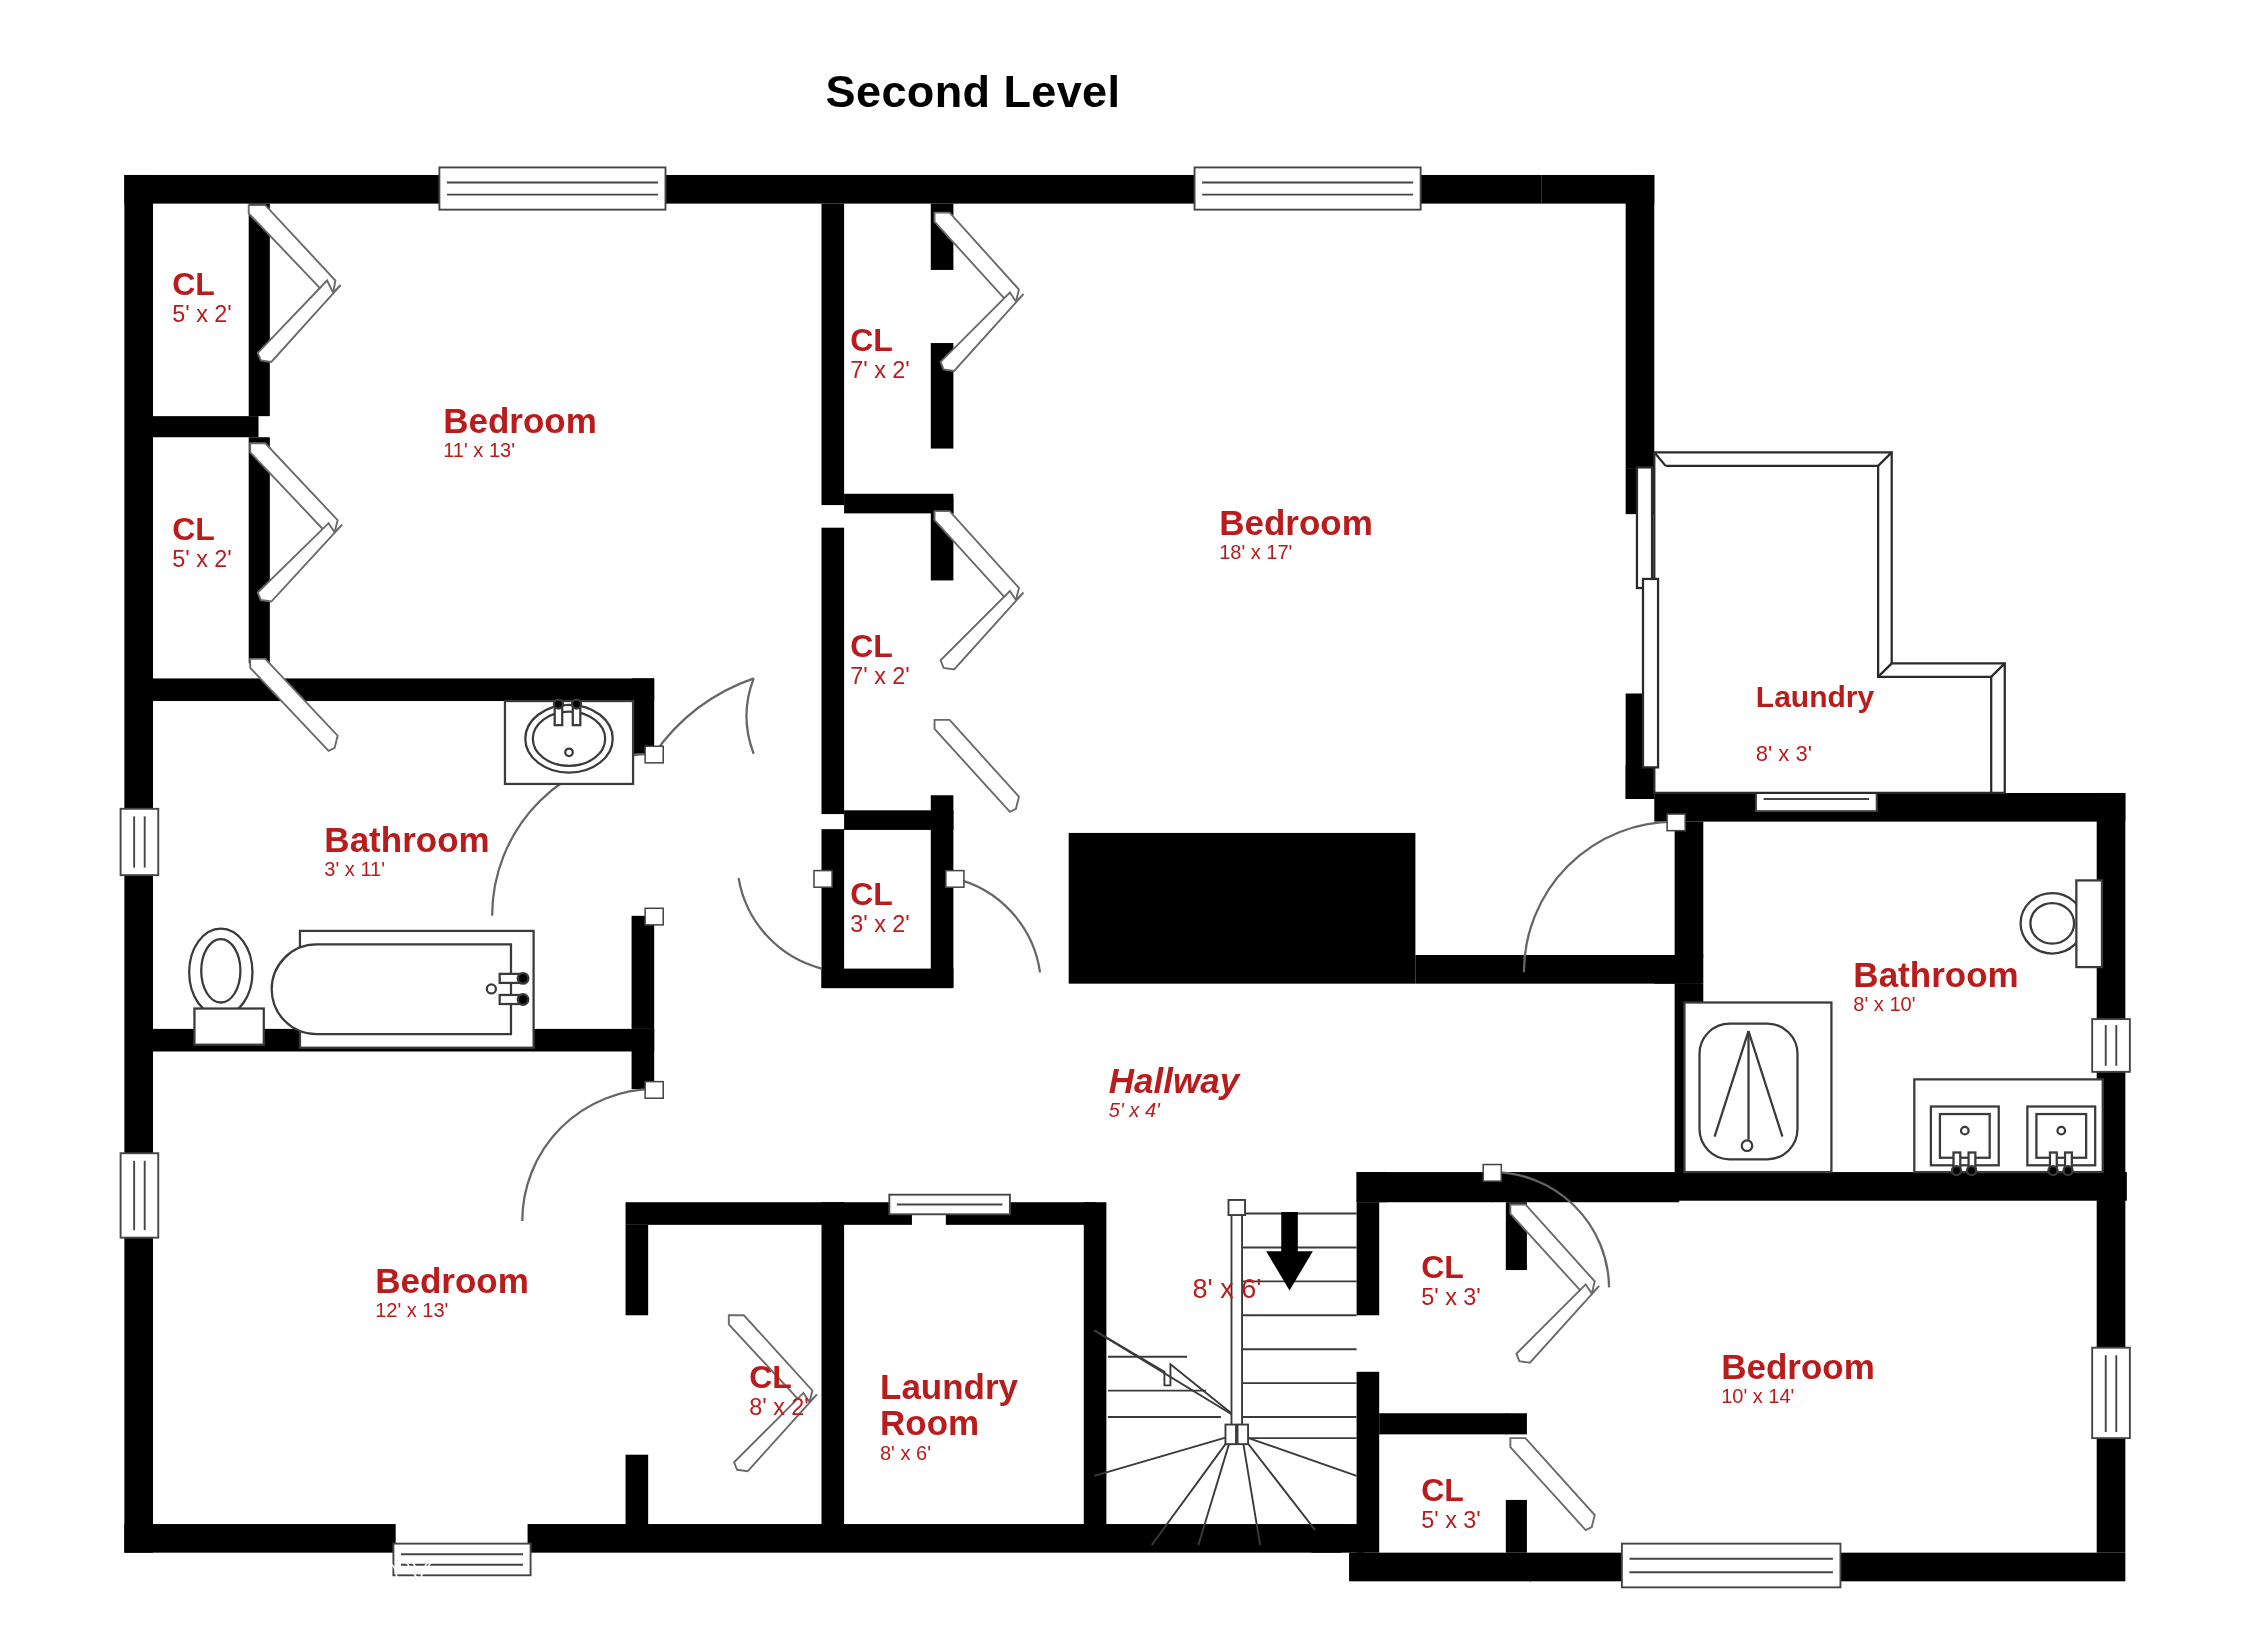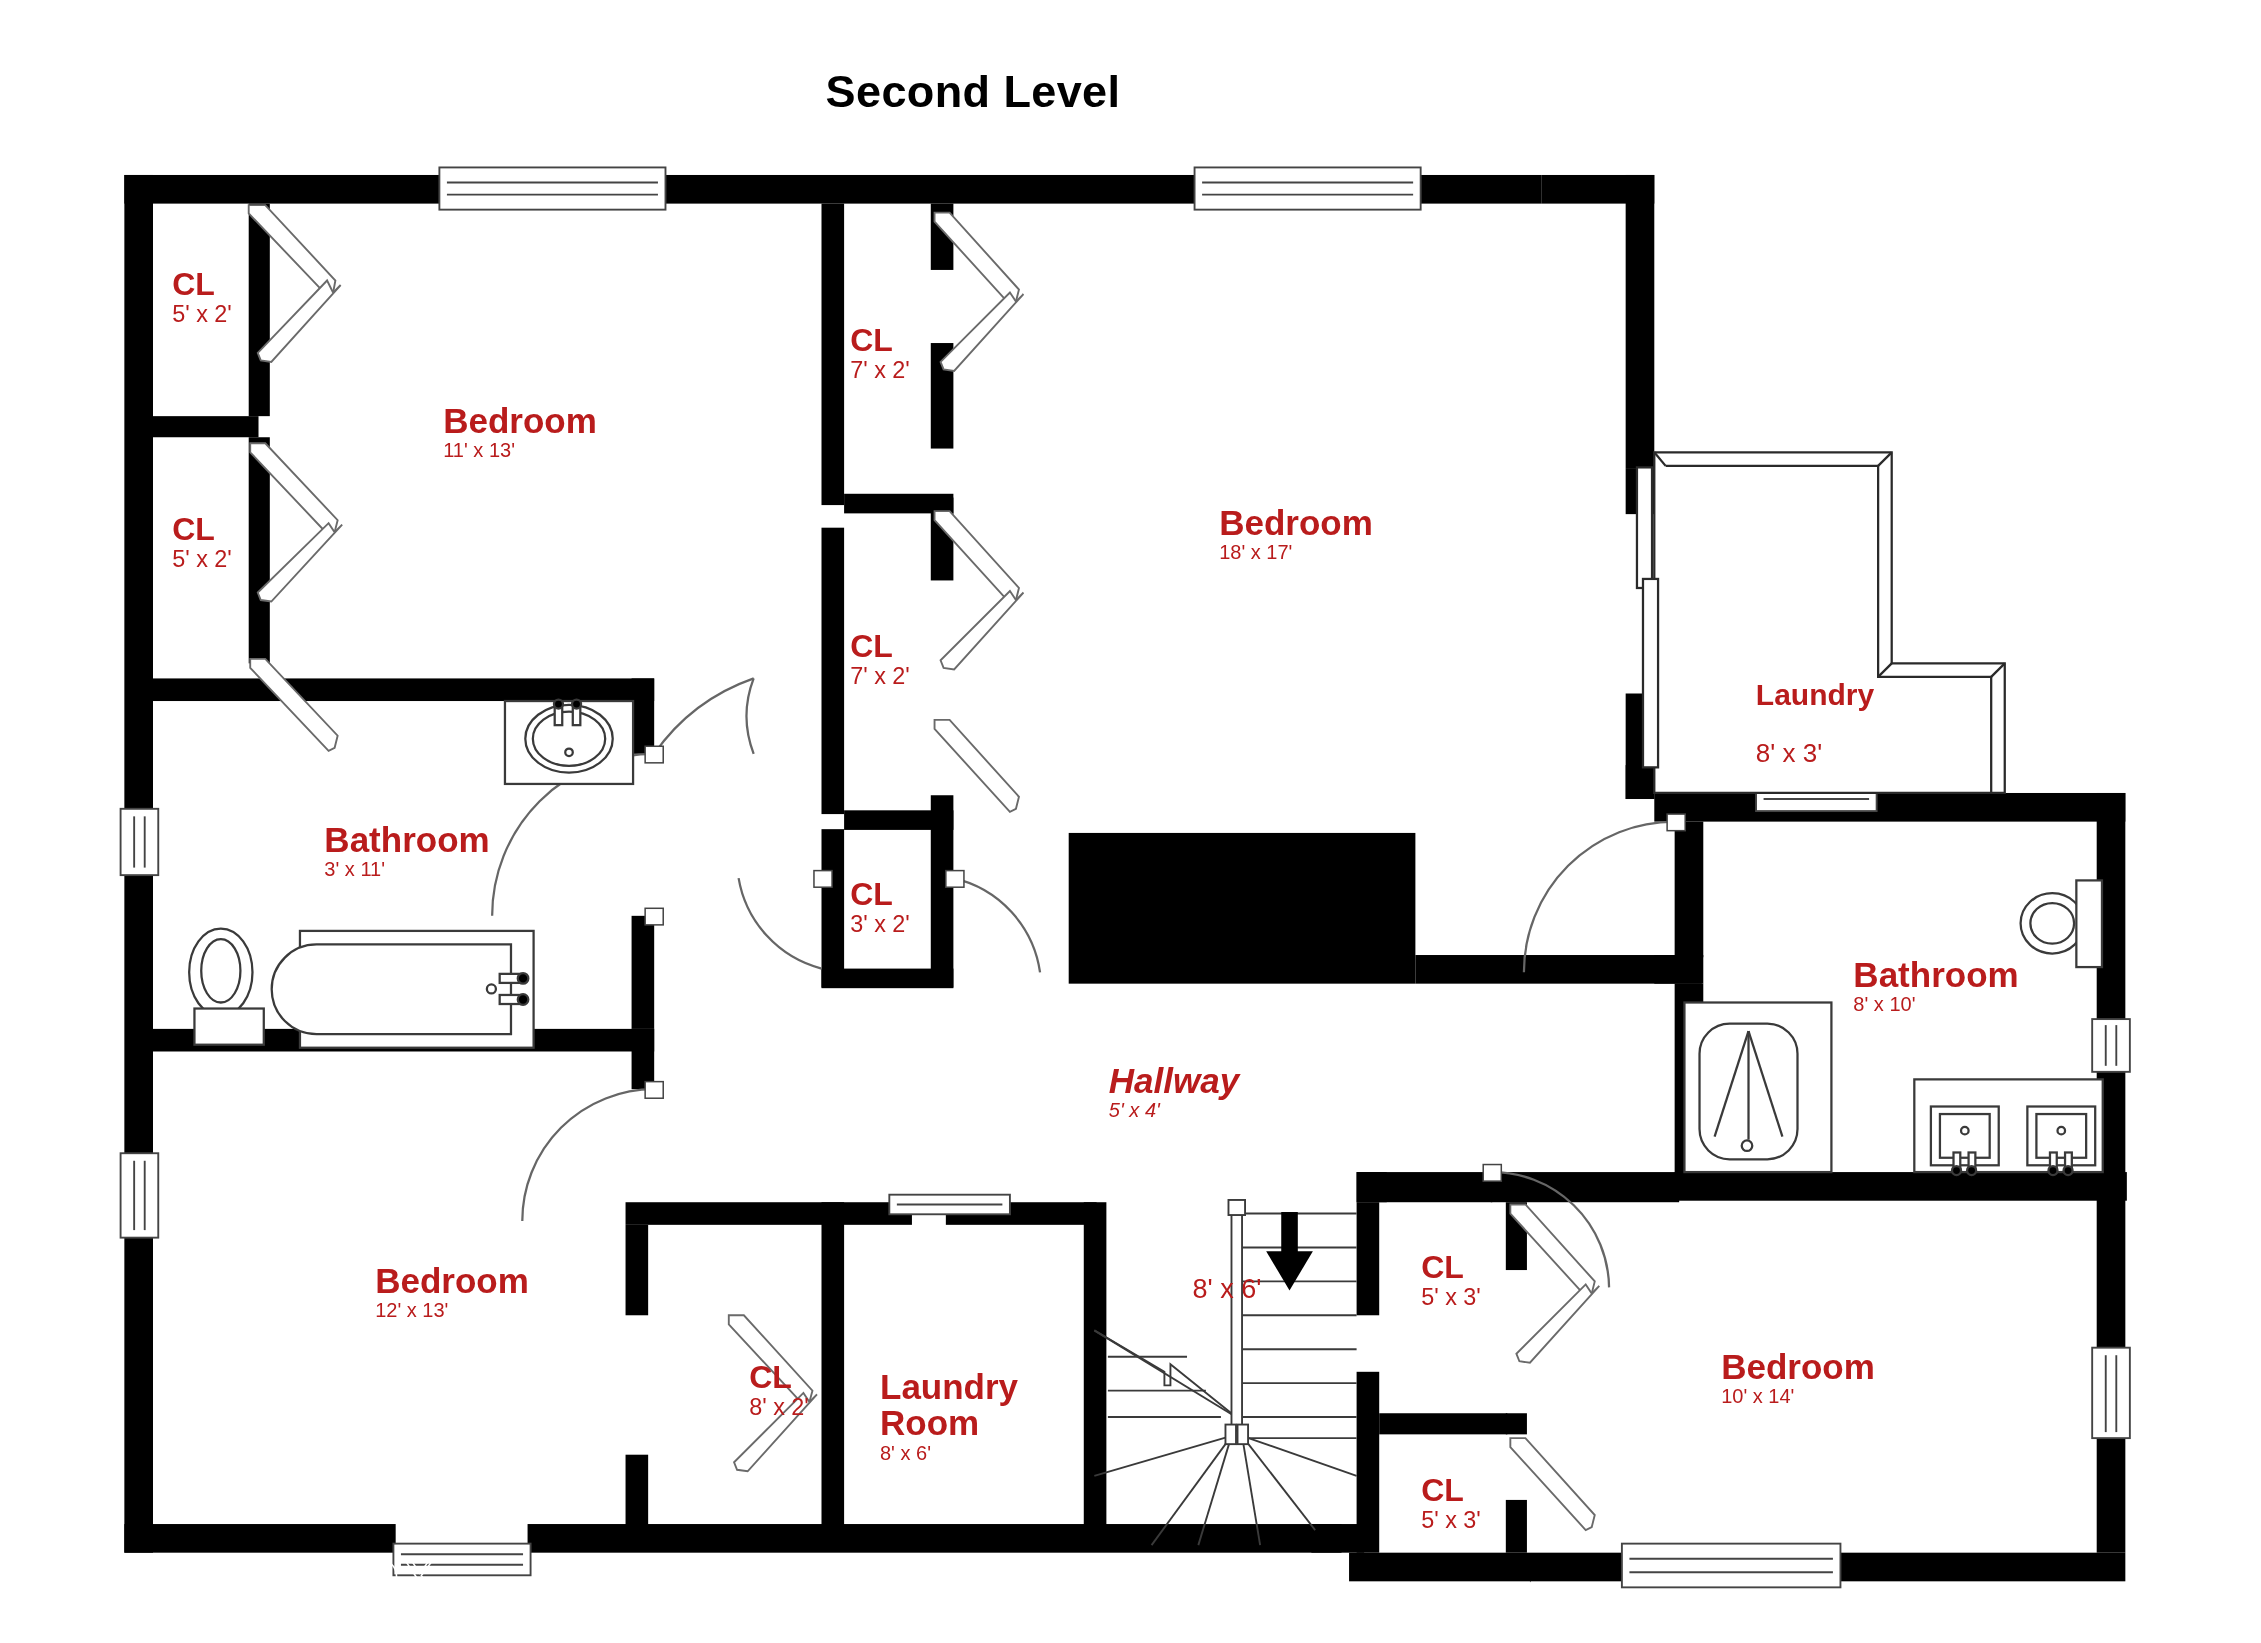--- a/index.html
+++ b/index.html
@@ -446,21 +446,21 @@
     <span class="rl-dim">8' x 6'</span>
   </div>
 
   <div class="room-label lbl-room" style="left:1174px; top:1093px;font-style:italic;">
     <span class="rl-name">Hallway</span>
     <span class="rl-dim">5' x 4'</span>
   </div>
 
   <div class="room-label lbl-cl" style="left:1815px; top:724px;">
     <span class="rl-name" style="font-size:30px;">Laundry</span>
-    <span class="rl-dim" style="font-size:26px;margin-top:29px;">8' x 3'</span>
+    <span class="rl-dim" style="font-size:22px;margin-top:29px;">8' x 3'</span>
   </div>
 
   <div class="room-label lbl-cl" style="left:202px;  top:298px;">
     <span class="rl-name">CL</span>
     <span class="rl-dim">5' x 2'</span>
   </div>
 
   <div class="room-label lbl-cl" style="left:202px;  top:543px;">
     <span class="rl-name">CL</span>
     <span class="rl-dim">5' x 2'</span>

